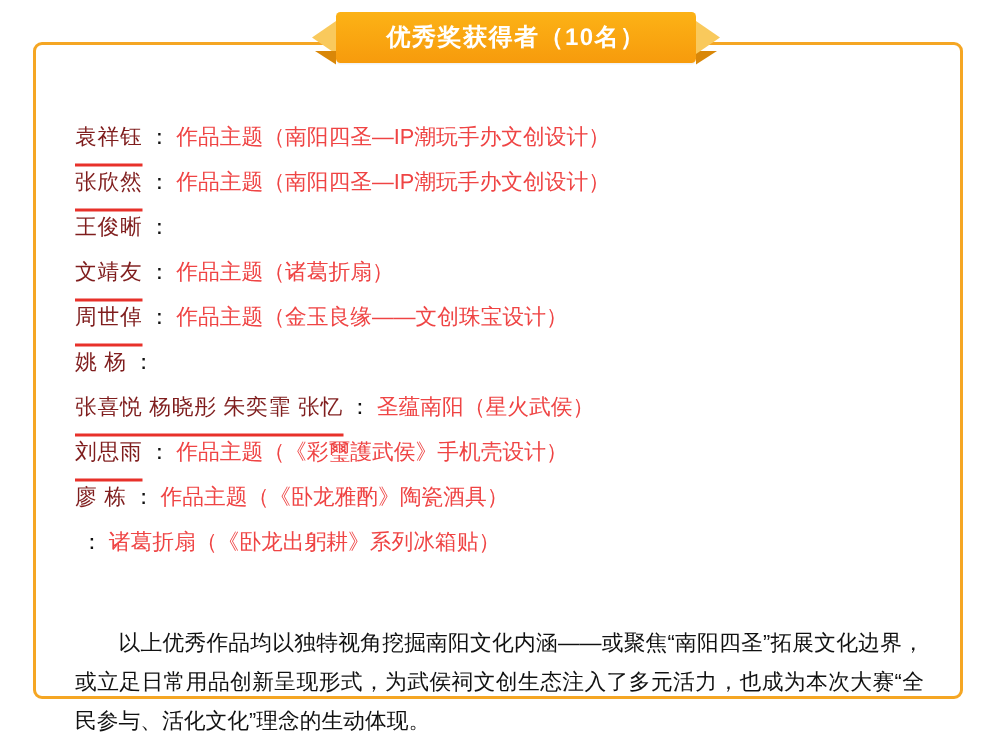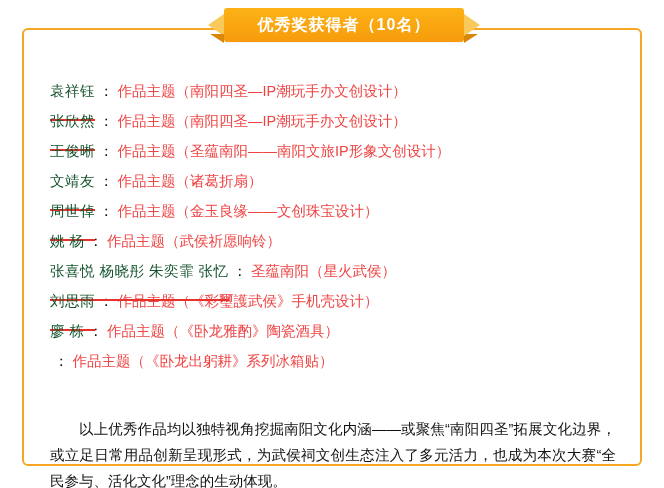--- a/index.html
+++ b/index.html
@@ -110,22 +110,22 @@
     align-items: baseline;
     margin-bottom: 6px;
     height: 24px;
     font-size: 14.5px;
     color: #111111;
     white-space: nowrap;
   }
   .names {
     position: relative;
     display: inline-block;
-    padding-bottom: 18px;
-    color: #14532d;
+    padding-bottom: 8px;
+    color: #7f1d1d;
   }
   .names.underline::after {
     content: "";
     position: absolute;
     left: 0;
     right: 0;
     bottom: -2px;
     height: 2px;
     background: #e8312a;
   }
@@ -170,39 +170,37 @@
 
       <div class="entry">
         <span class="names underline">张欣然</span>
         <span class="sep">：</span>
         <span class="work">作品主题（南阳四圣—IP潮玩手办文创设计）</span>
       </div>
 
       <div class="entry">
         <span class="names">王俊晰</span>
         <span class="sep">：</span>
-        <span class="work">作品主题（圣蕴南阳——南阳文旅IP形象文创设计）</span>
       </div>
 
       <div class="entry">
         <span class="names underline">文靖友</span>
         <span class="sep">：</span>
         <span class="work">作品主题（诸葛折扇）</span>
       </div>
 
       <div class="entry">
         <span class="names underline">周世倬</span>
         <span class="sep">：</span>
         <span class="work">作品主题（金玉良缘——文创珠宝设计）</span>
       </div>
 
       <div class="entry">
         <span class="names">姚  杨</span>
         <span class="sep">：</span>
-        <span class="work">作品主题（武侯祈愿响铃）</span>
       </div>
 
       <div class="entry">
         <span class="names underline">张喜悦 杨晓彤 朱奕霏 张忆</span>
         <span class="sep">：</span>
         <span class="work">圣蕴南阳（星火武侯）</span>
       </div>
 
       <div class="entry">
         <span class="names underline">刘思雨</span>
@@ -211,21 +209,21 @@
       </div>
 
       <div class="entry">
         <span class="names">廖  栋</span>
         <span class="sep">：</span>
         <span class="work">作品主题（《卧龙雅酌》陶瓷酒具）</span>
       </div>
 
       <div class="entry">
         <span class="sep">：</span>
-        <span class="work">作品主题（《卧龙出躬耕》系列冰箱贴）</span>
+        <span class="work">诸葛折扇（《卧龙出躬耕》系列冰箱贴）</span>
       </div>
 
     </div>
 
     <div class="summary">以上优秀作品均以独特视角挖掘南阳文化内涵——或聚焦“南阳四圣”拓展文化边界，或立足日常用品创新呈现形式，为武侯祠文创生态注入了多元活力，也成为本次大赛“全民参与、活化文化”理念的生动体现。</div>
 
   </div>
 
   <div class="banner-wrap">
     <div class="ribbon">

